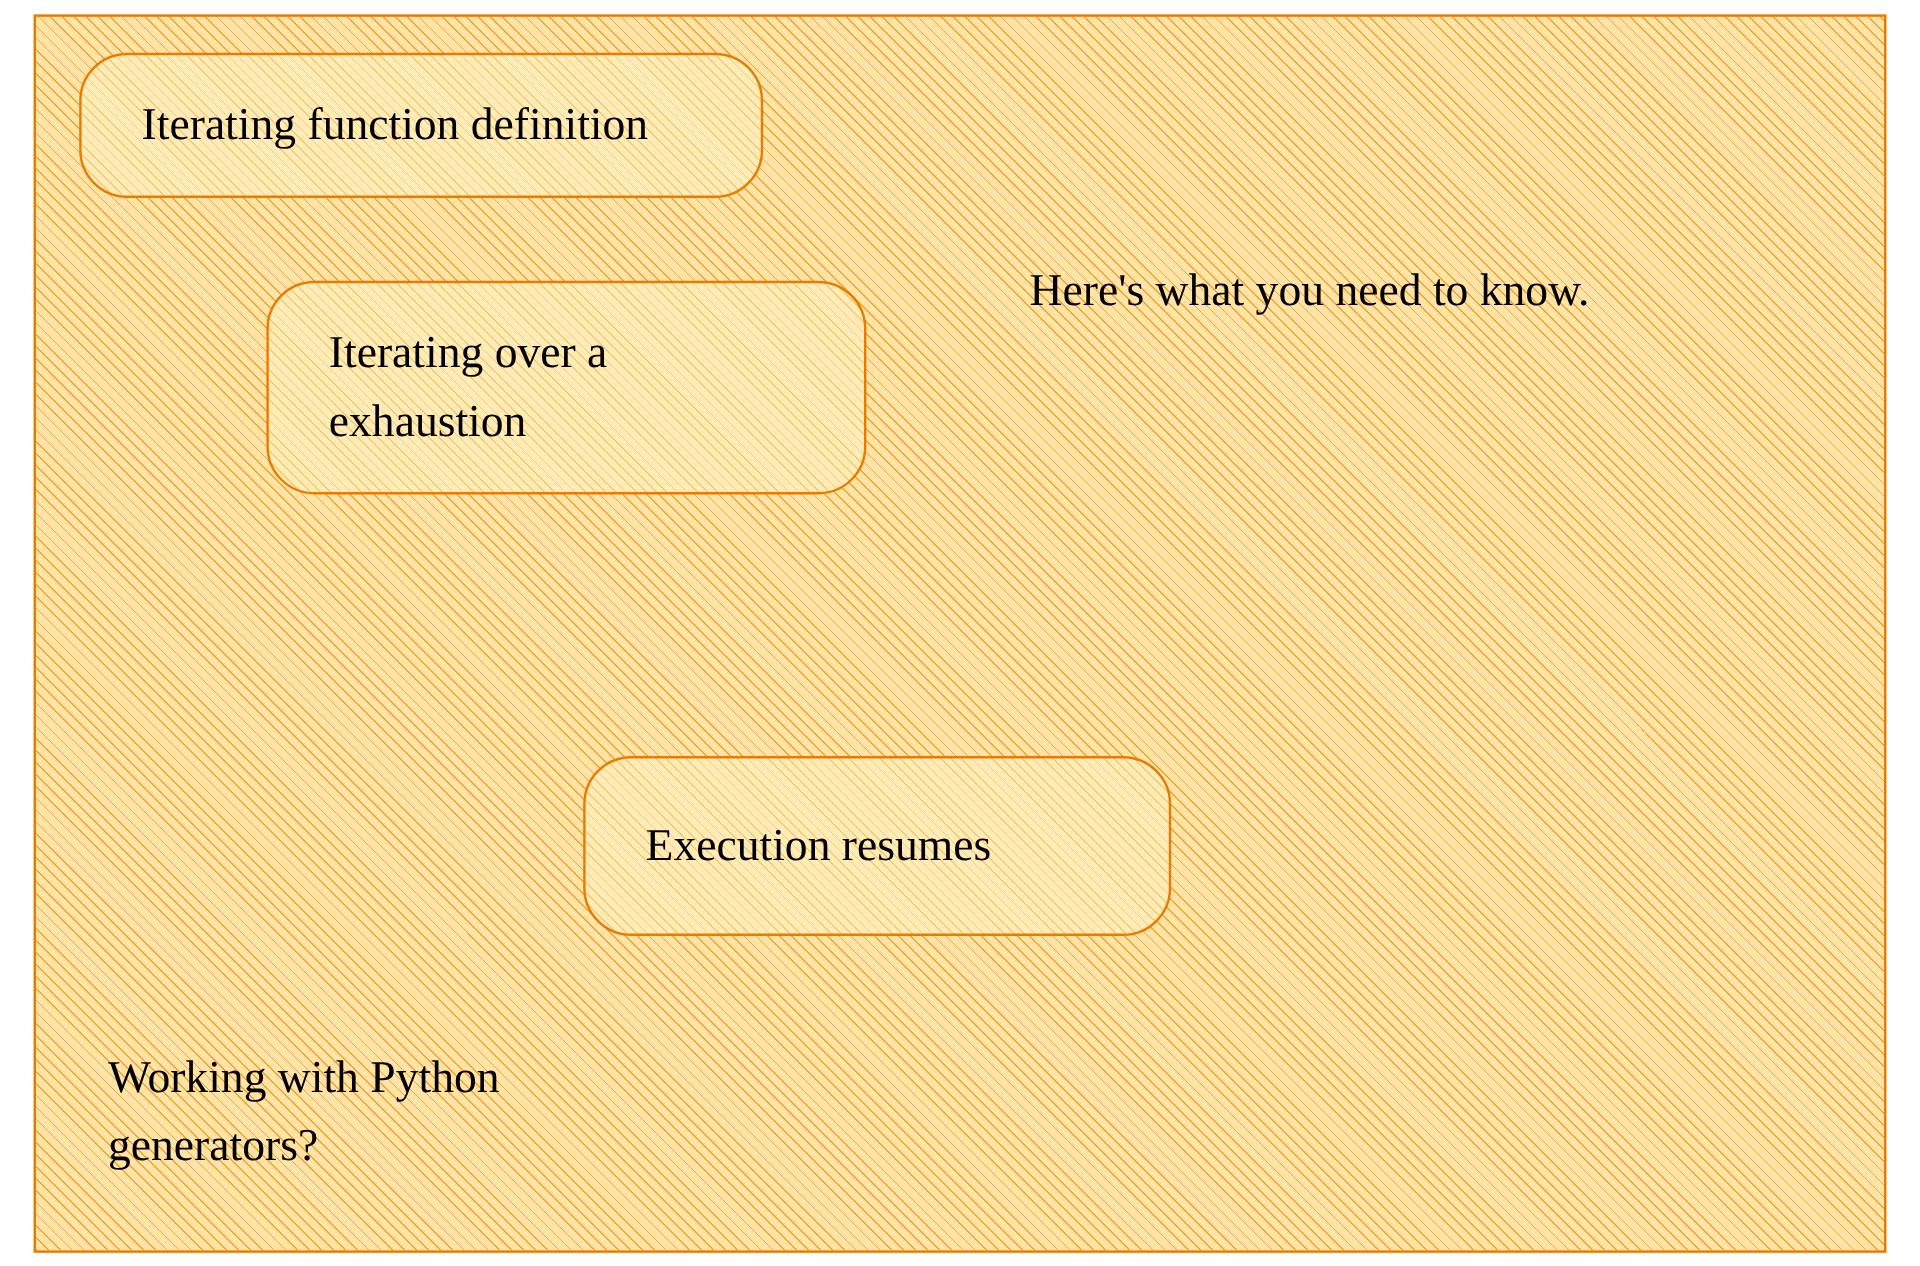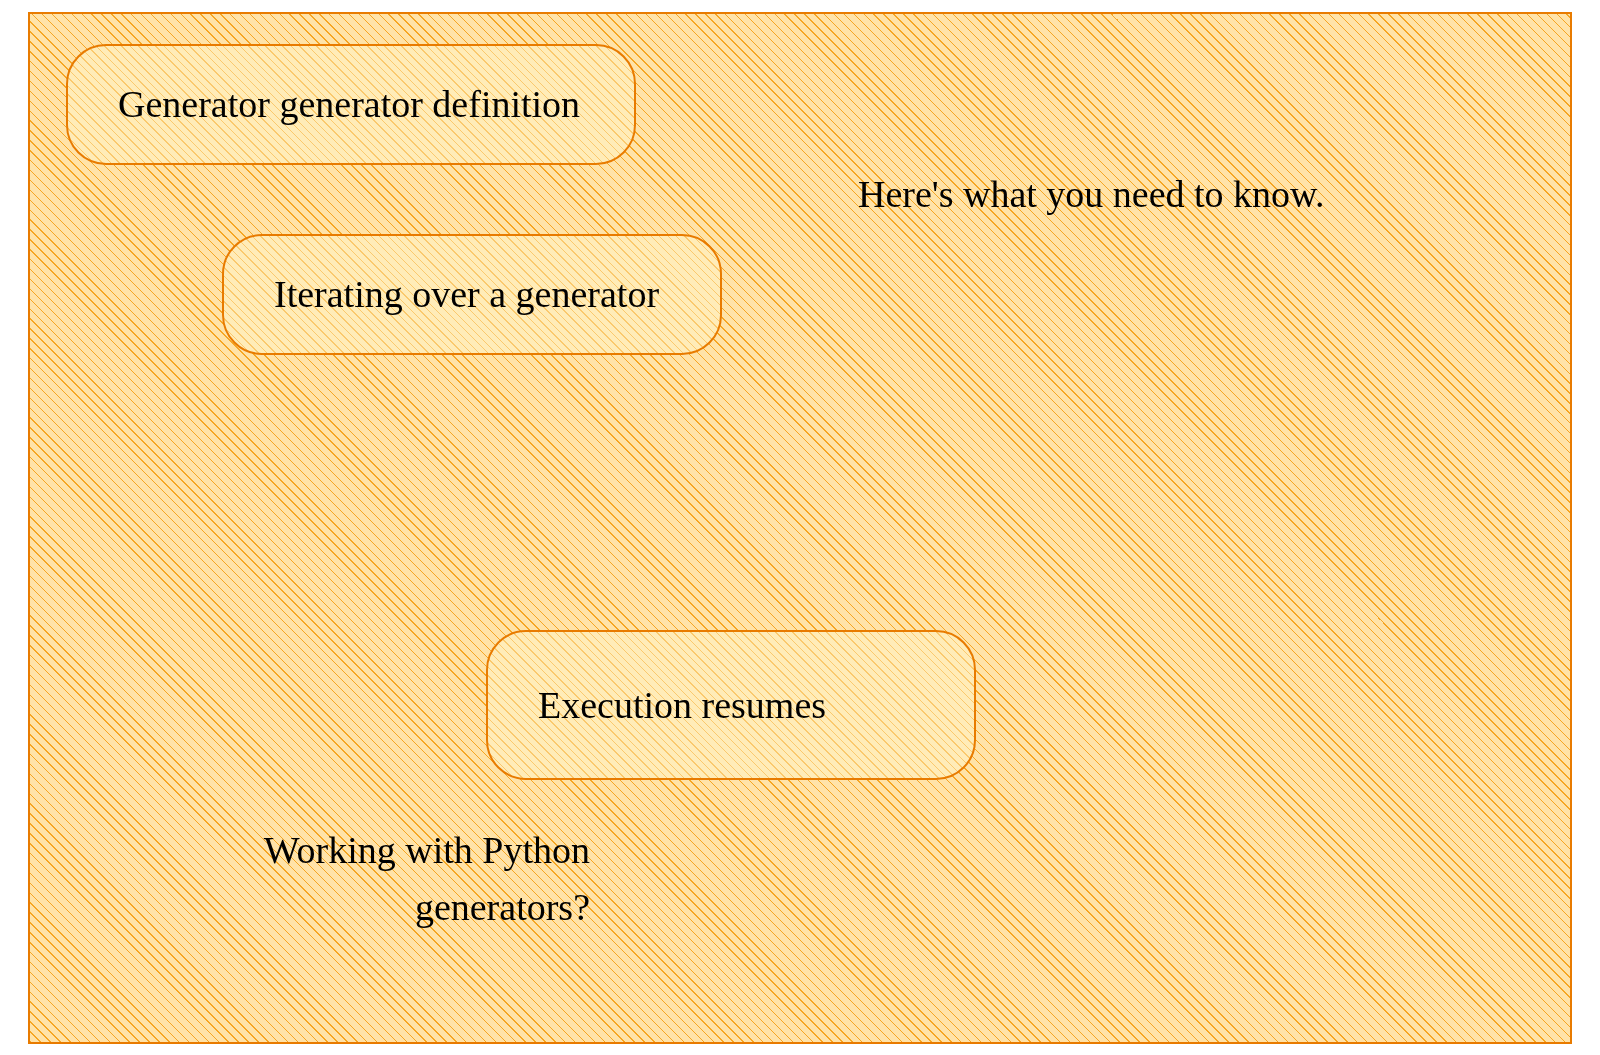--- a/index.html
+++ b/index.html
@@ -45,40 +45,41 @@
       padding: 30px 50px;
       font-size: 38px;
       line-height: 1.5;
       color: #000;
     }
     .annotation {
       position: absolute;
       font-size: 38px;
       line-height: 1.5;
       color: #000;
+      margin-top: 48px;
     }
     .step-1 { left: 36px; top: 30px; width: 570px; }
     .step-2 { left: 192px; top: 220px; width: 500px; }
     .step-3 { left: 352px; top: 413px; width: 550px; }
     .step-4 { left: 456px; top: 616px; width: 490px; height: 150px; display:flex; align-items:center; }
     .step-5 { left: 580px; top: 820px; width: 870px; }
     .note-top { left: 828px; top: 152px; width: 580px; }
-    .note-bottom { left: 60px; top: 808px; width: 500px; text-align: right; }
+    .note-bottom { left: 60px; top: 808px; width: 500px; }
   </style>
 </head>
 <body>
 
 <div class="container">
 
   <div class="step-box step-1">
-    <span>Generator generator definition</span>
+    <span>Iterating function definition</span>
   </div>
 
   <div class="step-box step-2">
-    <span>Iterating over a generator</span>
+    <span>Iterating over a exhaustion</span>
   </div>
 
 
   <div class="step-box step-4">
     <span>Execution resumes</span>
   </div>
 
 
   <div class="annotation note-top">
     <span>Here's what you need to know.</span>

